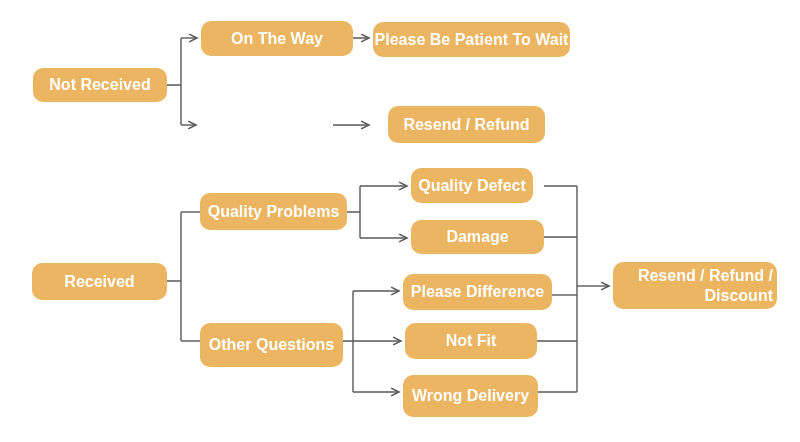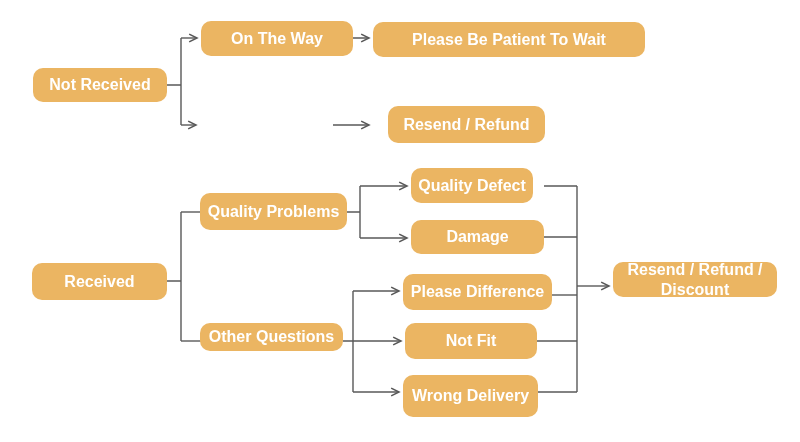--- a/index.html
+++ b/index.html
@@ -83,28 +83,28 @@
     <path d="M544,237 L577,237"></path>
     <path d="M552,295 L577,295"></path>
     <path d="M537,341 L577,341"></path>
     <path d="M538,392 L577,392"></path>
     <path d="M577,186 L577,392"></path>
     <path d="M577,286 L609,286" marker-end="url(#arw)"></path>
   </svg>
 
   <div class="node" style="left:33px;  top:68px;  width:134px; height:34px;">Not Received</div>
   <div class="node" style="left:201px; top:21px;  width:152px; height:35px;">On The Way</div>
-  <div class="node" style="left:373px; top:22px;  width:272px; height:35px;">Please Be Patient To Wait</div>
+  <div class="node" style="left:373px; top:22px;  width:197px; height:35px;">Please Be Patient To Wait</div>
   <div class="node" style="left:388px; top:106px; width:157px; height:37px;">Resend / Refund</div>
 
   <div class="node" style="left:32px;  top:263px; width:135px; height:37px;">Received</div>
   <div class="node" style="left:200px; top:193px; width:147px; height:37px;">Quality Problems</div>
-  <div class="node" style="left:200px; top:323px; width:143px; height:28px;">Other Questions</div>
+  <div class="node" style="left:200px; top:323px; width:143px; height:44px;">Other Questions</div>
 
   <div class="node" style="left:411px; top:168px; width:122px; height:35px;">Quality Defect</div>
   <div class="node" style="left:411px; top:220px; width:133px; height:34px;">Damage</div>
   <div class="node" style="left:403px; top:274px; width:149px; height:36px;">Please Difference</div>
   <div class="node" style="left:405px; top:323px; width:132px; height:36px;">Not Fit</div>
   <div class="node" style="left:403px; top:375px; width:135px; height:42px;">Wrong Delivery</div>
 
-  <div class="node multiline" style="left:613px; top:262px; width:164px; height:35px;">Resend / Refund / Discount</div>
+  <div class="node multiline" style="left:613px; top:262px; width:164px; height:47px;text-align:right;">Resend / Refund / Discount</div>
 
 </div>
 
 </body></html>

